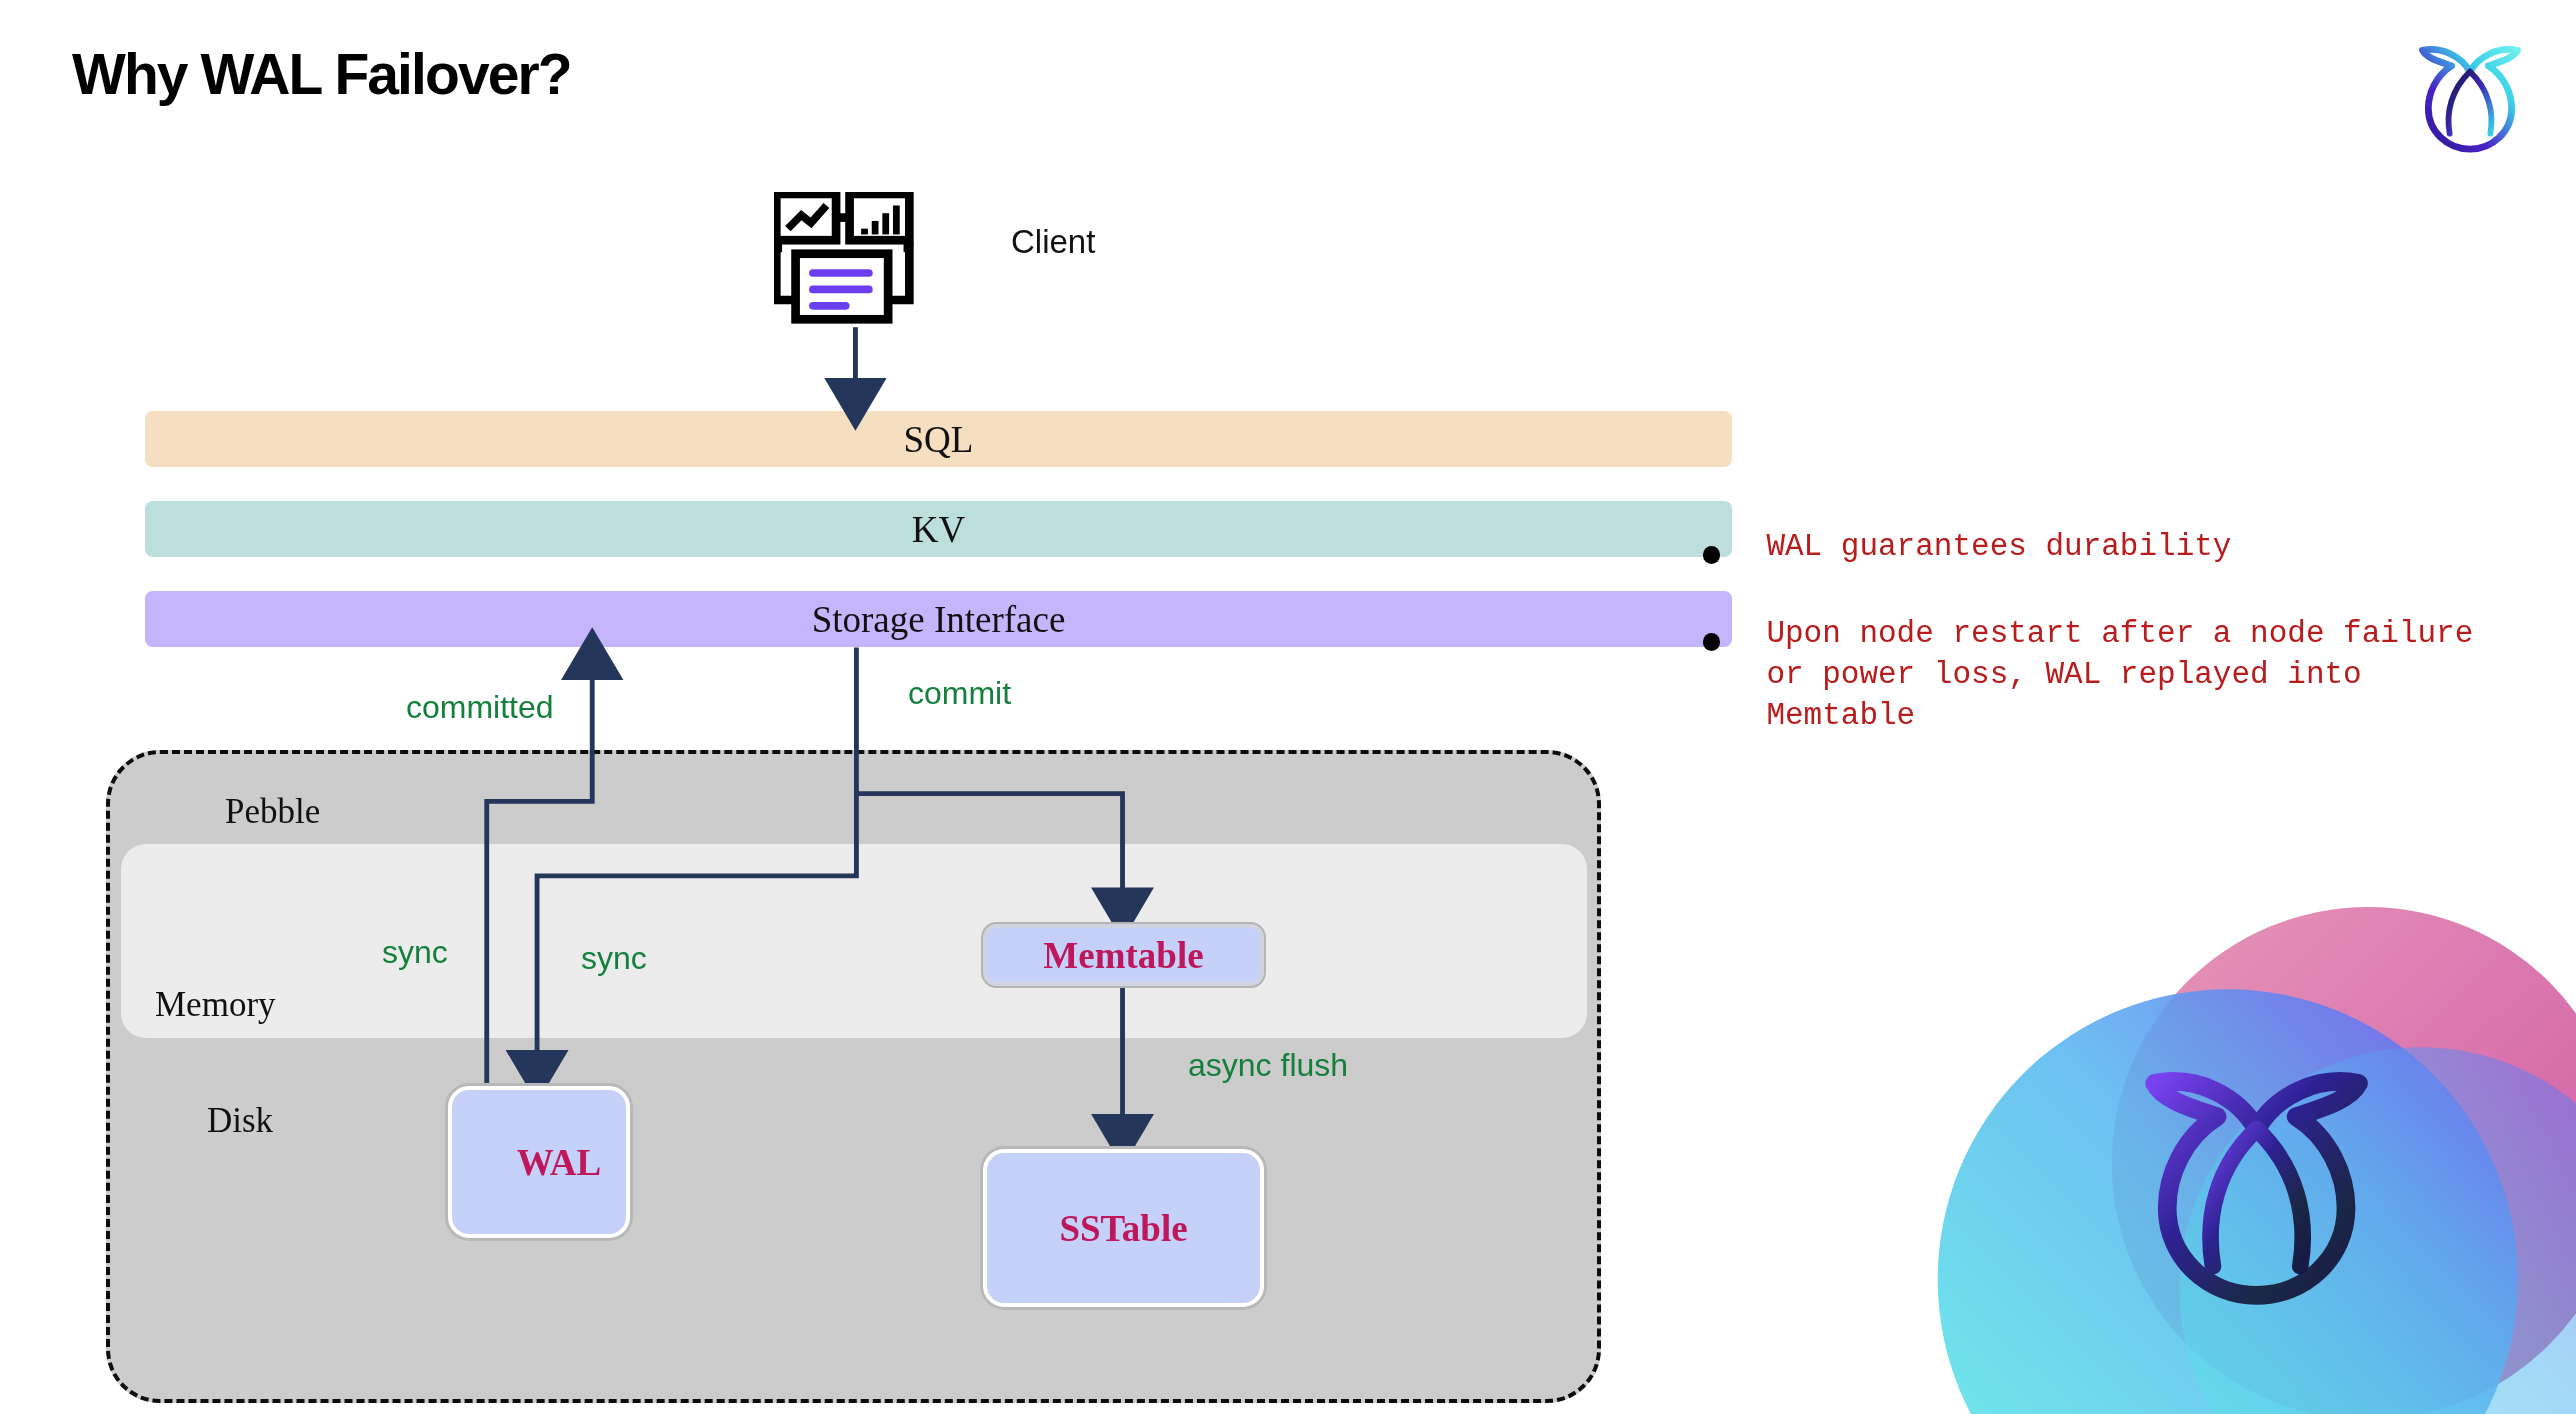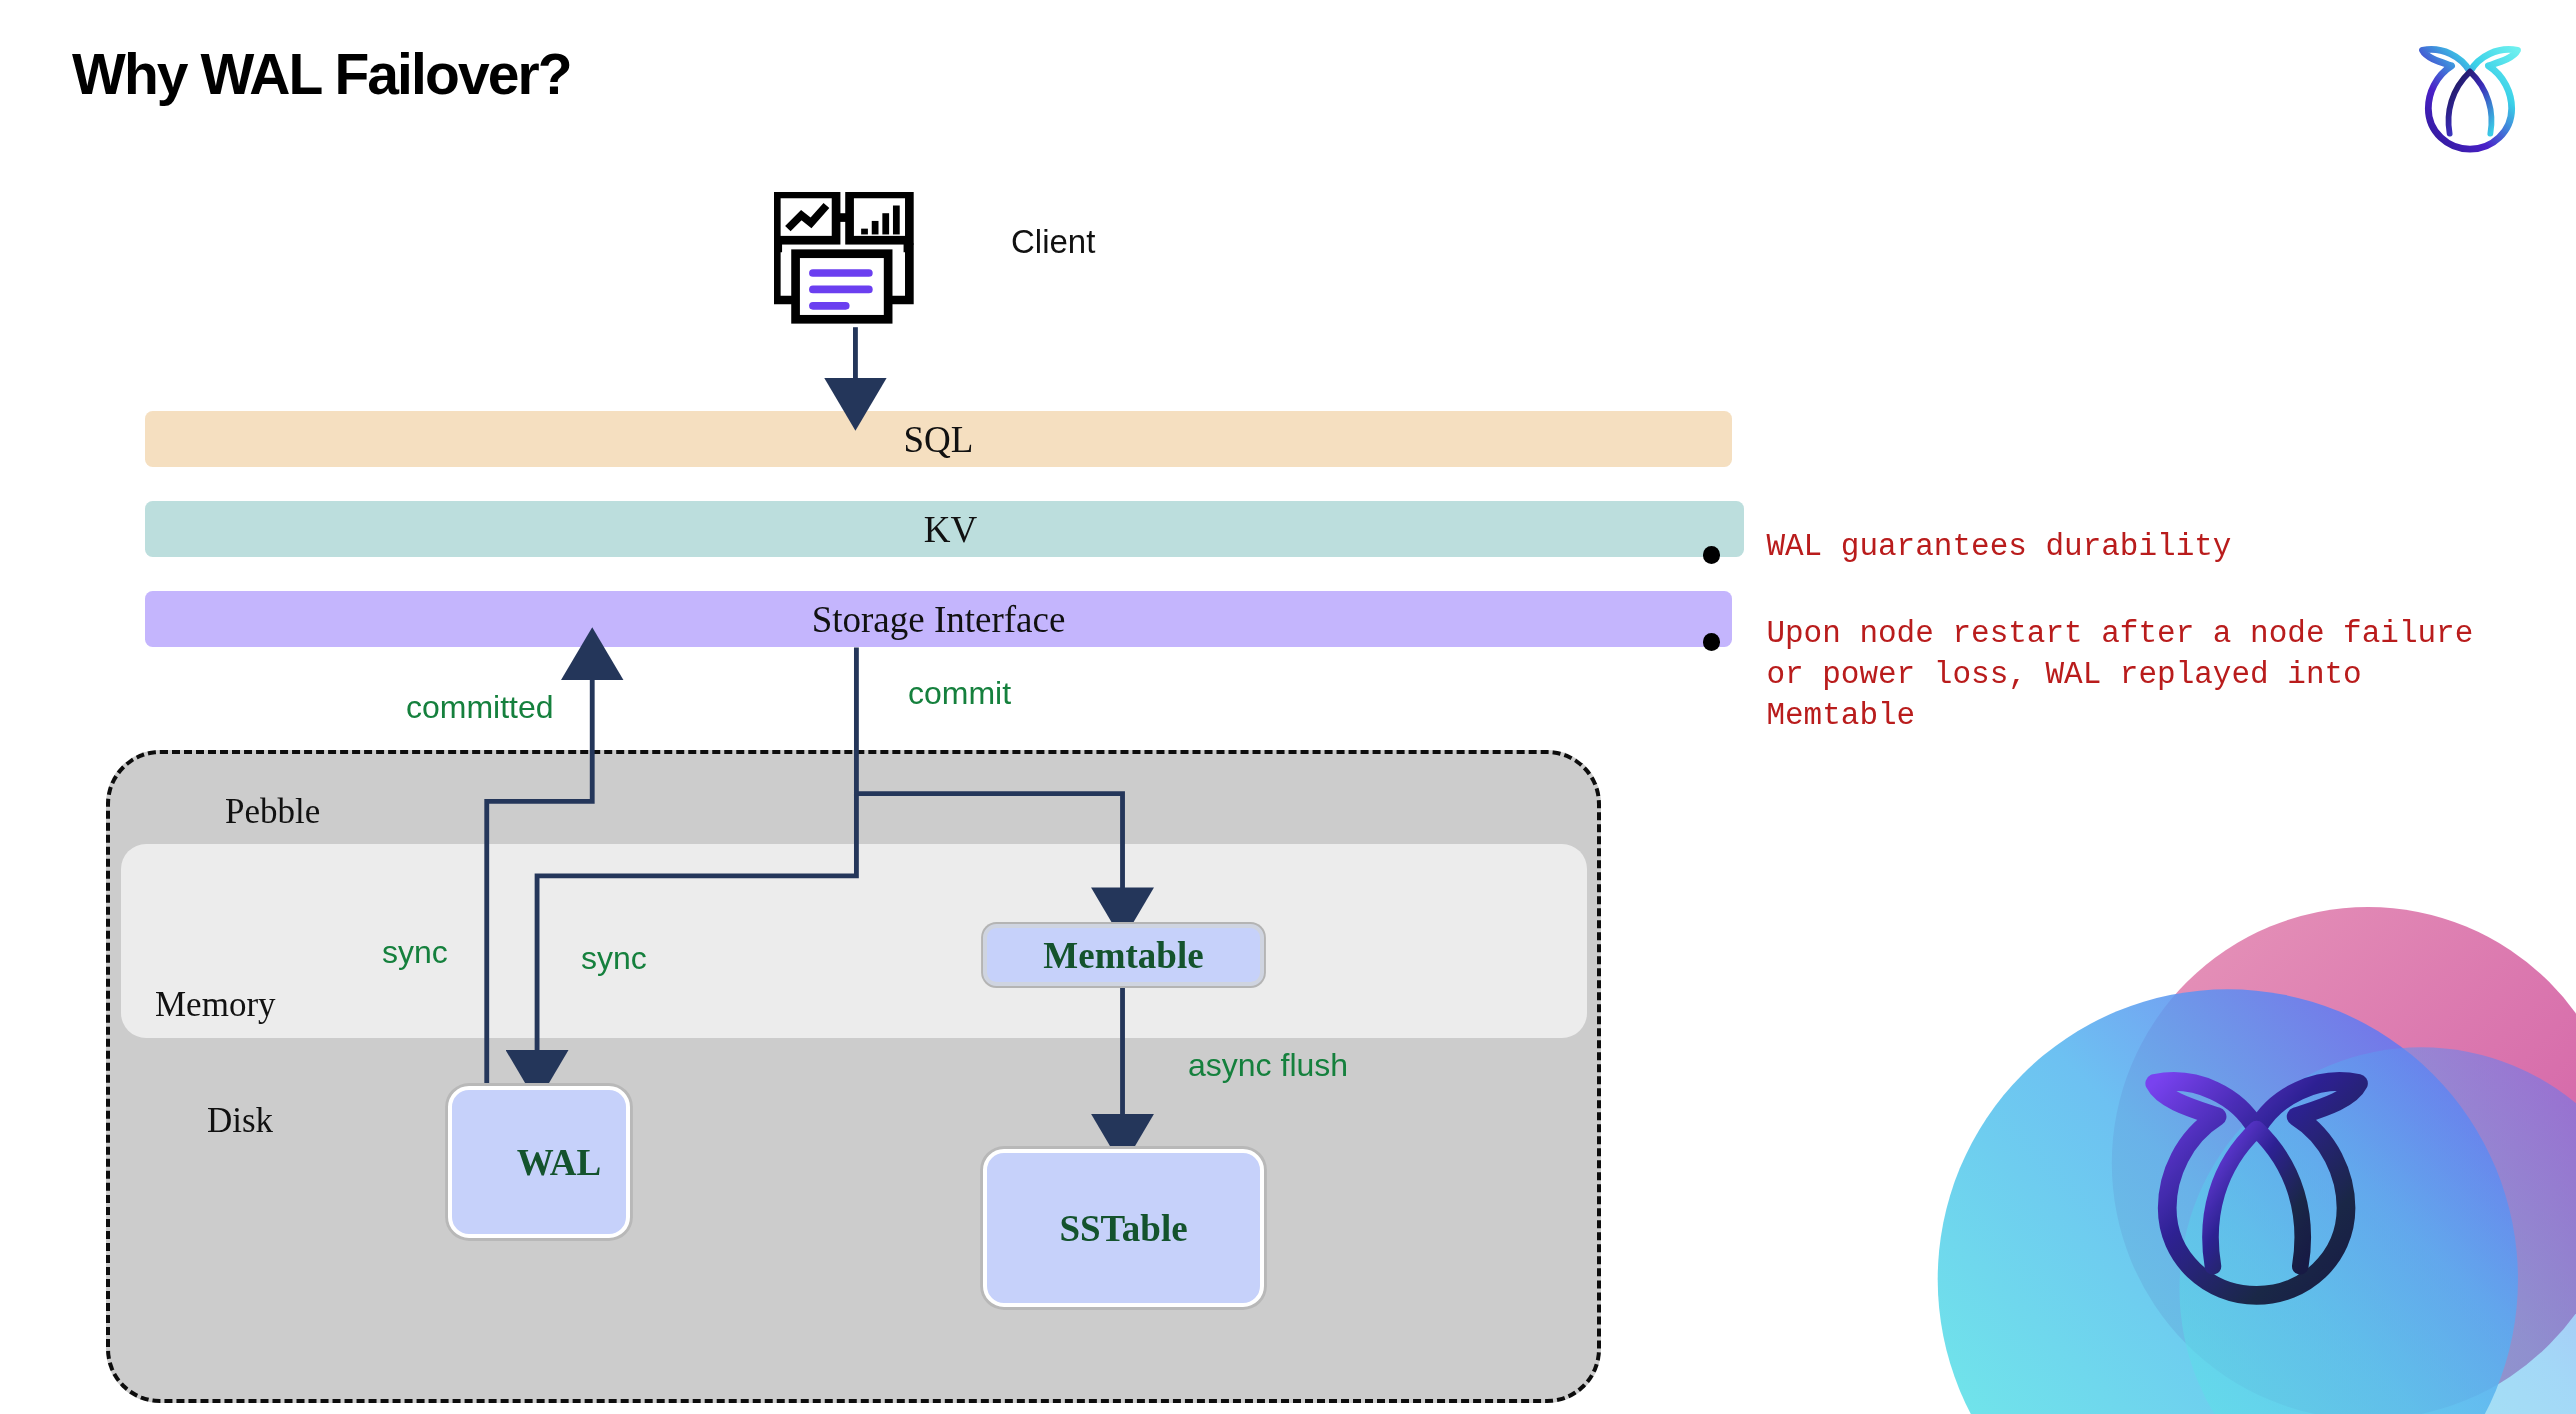--- a/index.html
+++ b/index.html
@@ -40,21 +40,21 @@
 
   
   .layer{
     position:absolute;left:145px;width:1587px;height:56px;
     border-radius:7.7px;
     display:flex;align-items:center;justify-content:center;
     font-family:"Liberation Serif", serif;
     font-size:37px;color:#111111;
   }
   .layer-sql{top:411px;background:#f5dfc0;}
-  .layer-kv{top:501px;background:#bcdedd;padding-left:12px;}
+  .layer-kv{top:501px;background:#bcdedd;}
   .layer-storage{top:591px;background:#c4b5fd;}
 
   
   .pebble-box{
     position:absolute;left:106px;top:750px;
     width:1495px;height:653px;
     background:#cccccc;
     border:4.8px dashed #0d0d0d;
     border-radius:54px;
     box-sizing:border-box;
@@ -80,21 +80,21 @@
 
   
   .node{
     position:absolute;
     background:#c6d1fa;
     border:4.8px solid #ffffff;
     border-radius:21px;
     box-shadow:0 0 0 2.9px #b8b8b8;
     display:flex;align-items:center;justify-content:center;
     font-family:"Liberation Serif", serif;
-    font-weight:bold;font-size:37px;color:#14532d;
+    font-weight:bold;font-size:37px;color:#be185d;
     box-sizing:border-box;
   }
   .node-memtable{left:983px;top:924px;width:281px;height:62px;border-radius:13.5px;border-color:#cfd4e0;box-shadow:0 0 0 1.9px #b4b4b4;}
   .node-wal{left:448px;top:1086px;width:182px;height:152px;padding-left:40px;}
   .node-sstable{left:983px;top:1149px;width:281px;height:158px;}
 
   
   .arrows{position:absolute;left:0;top:0;width:2576px;height:1415px;pointer-events:none;}
 
   

